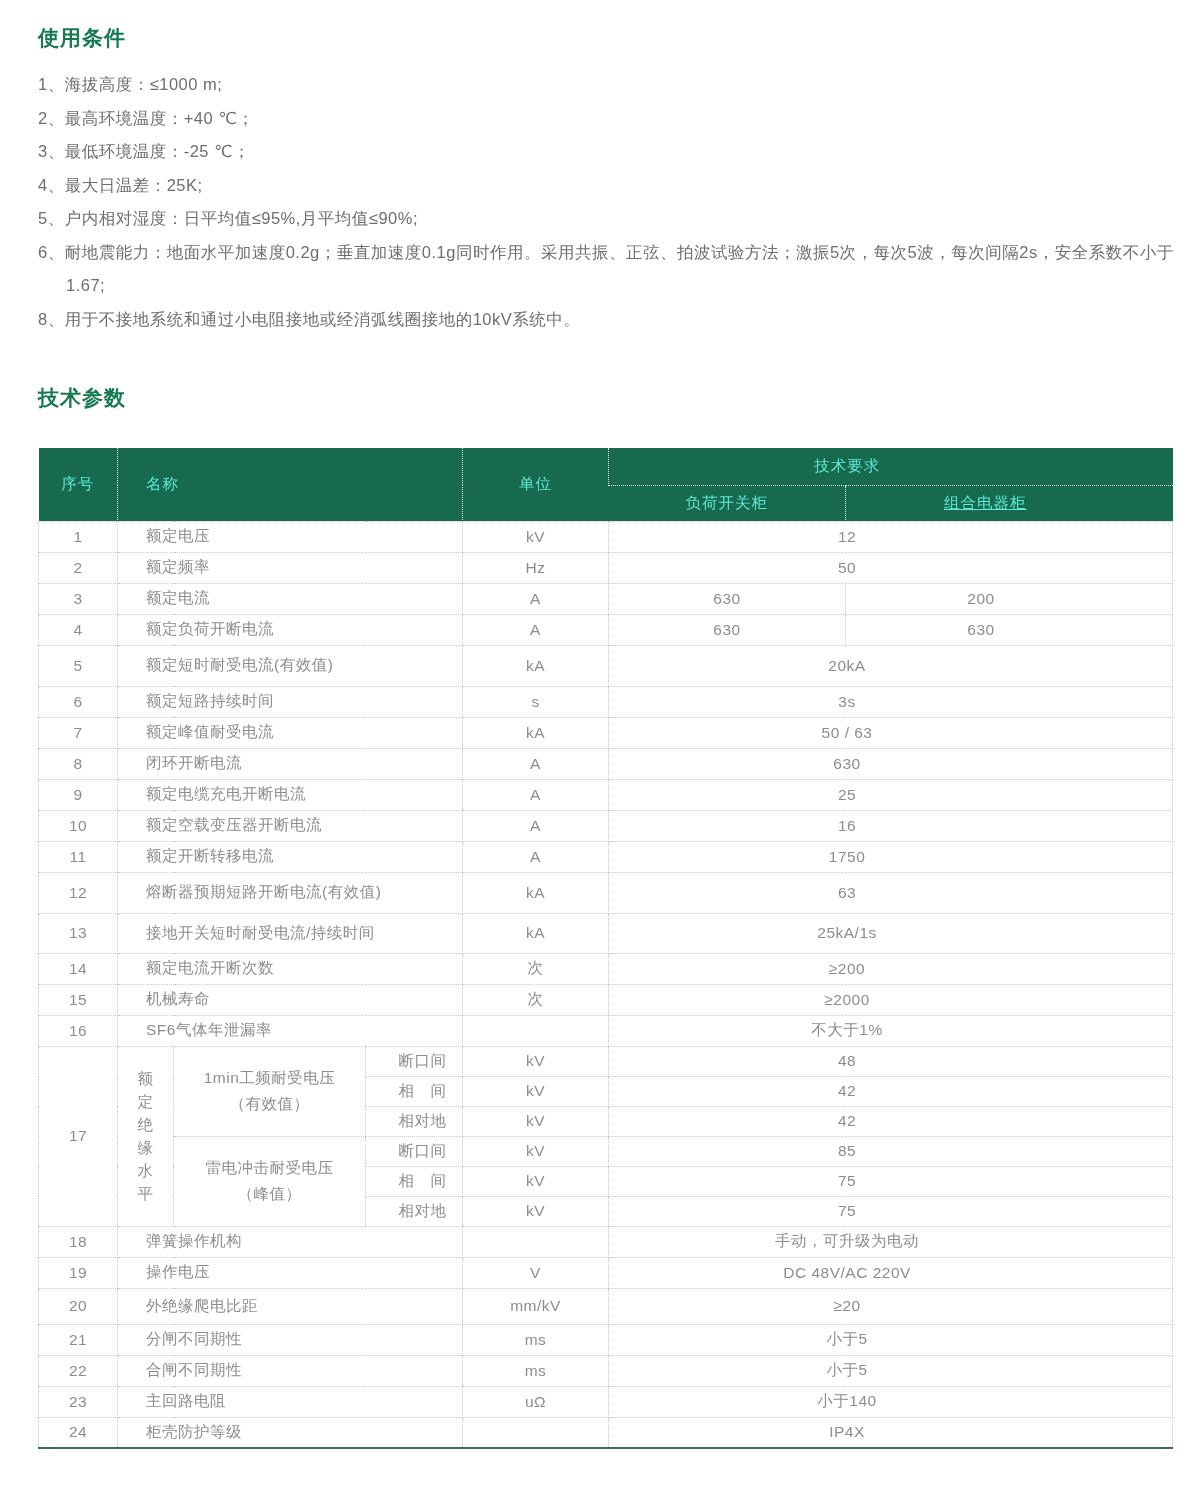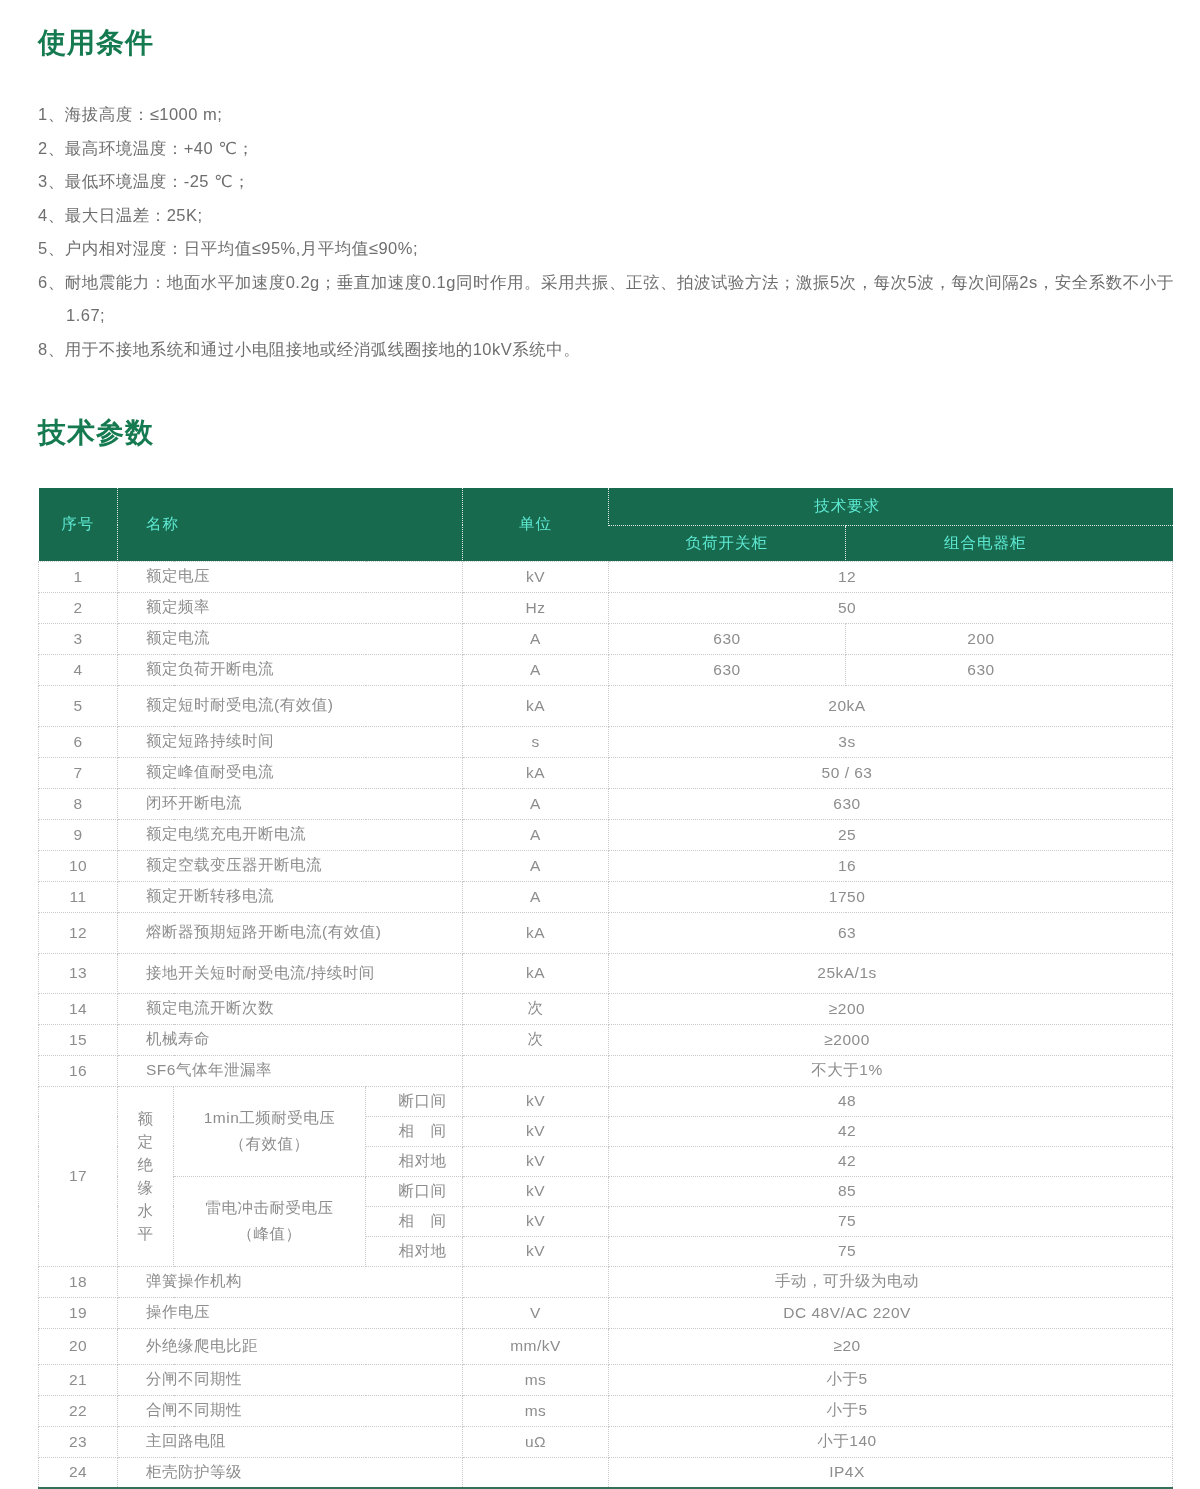--- a/index.html
+++ b/index.html
@@ -12,25 +12,25 @@
   }
   *{box-sizing:border-box;margin:0;padding:0;}
   html,body{background:#ffffff;}
   body{
     width:1200px;height:1489px;overflow:hidden;
     font-family:"Liberation Sans","DejaVu Sans",sans-serif;
     -webkit-font-smoothing:antialiased;
   }
   .page{padding:24px 28px 0 38px;}
   .section-title{
-    font-size:28px;font-weight:bold;color:var(--accent);
+    font-size:21px;font-weight:bold;color:var(--accent);
     letter-spacing:1px;
   }
   .conditions{
-    margin-top:36px;margin-bottom:48px;
+    margin-top:16px;margin-bottom:48px;
     width:1145px;
   }
   .cond-item{
     font-size:16.5px;color:var(--list-text);
     line-height:33.5px;
     padding-left:28px;text-indent:-28px;
     letter-spacing:0.5px;
   }
   .params-title{margin-top:8px;font-family:Liberation Serif, serif;}
   .tech-table{
@@ -65,21 +65,21 @@
   }
   .tech-table tbody td.name{
     text-align:left;padding-left:28px;
   }
   .tech-table tbody td.sub-label{
     text-align:center;padding-left:17px;
   }
   .tech-table tbody td.pad-r{padding-right:87px;}
   .tech-table tbody td.pad-r2{padding-right:56px;}
   .tech-table thead th.pad-r{padding-right:87px;}
-  .tech-table thead th.pad-r2{padding-right:48px;}
+  .tech-table thead th.pad-r2{padding-right:48px;text-decoration:underline;}
   .tech-table tbody td.vert{
     padding:6px 0;
   }
   .vert span{display:block;line-height:23px;text-align:center;font-size:15.5px;}
   .group-cell div{line-height:26px;}
   tr.t41 td{height:41px;}
   tr.t40 td{height:40px;}
   tr.t36 td{height:36px;}
   tr.t30 td{height:30px;}
 </style>

